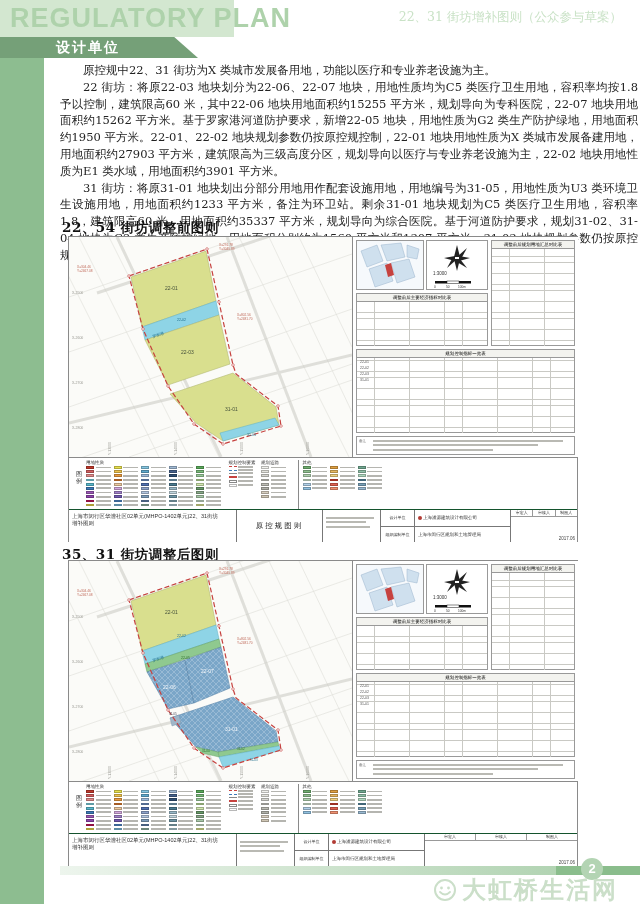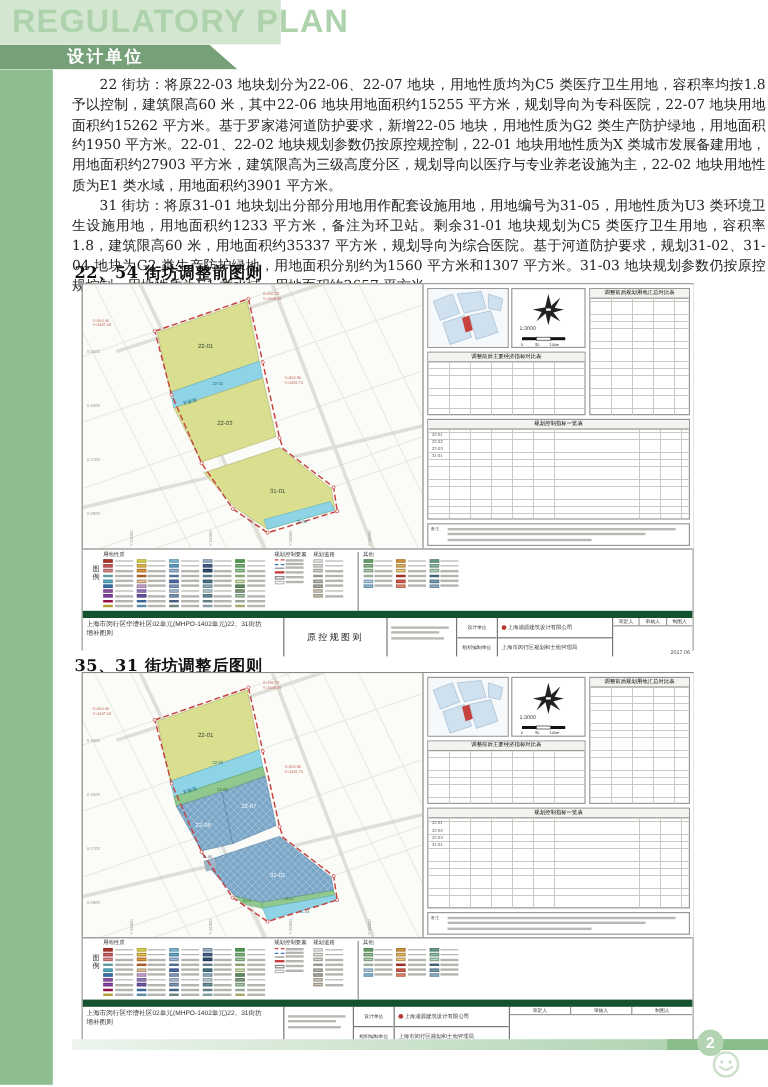--- a/index.html
+++ b/index.html
@@ -14,21 +14,21 @@
   .sidebar{left:0;top:58px;width:44px;height:846px;background:#8dbd90}
   
   .content{left:60px;top:62px;width:578px;color:#222}
   .content p{margin:0;font-size:11.5px;line-height:16.8px;text-align:justify;text-indent:2em}
   .sec-h{font-size:13.5px;font-weight:bold;color:#111;letter-spacing:.5px}
   
   .fig{width:510px;height:306px;border:1px solid #8a8a8a;background:#fdfdfb;box-sizing:border-box}
   .map{left:0;top:0;width:283px;height:220px;overflow:hidden}
   .panel{left:283px;top:0;width:226px;height:220px;border-left:1px solid #8a8a8a;box-sizing:border-box;background:#fff}
   .legend{left:0;top:220px;width:508px;height:52px;border-top:1px solid #8a8a8a;display:flex;align-items:stretch;background:#fff;box-sizing:border-box;padding:2px 0 0 4px}
-  .tblock{left:0;top:272px;width:508px;height:32px;border-top:6px solid #14532d;display:flex;font-family:"Liberation Sans",sans-serif;color:#333;background:#fff}
+  .tblock{left:0;top:272px;width:508px;height:32px;border-top:1px solid #14532d;display:flex;font-family:"Liberation Sans",sans-serif;color:#333;background:#fff}
   
   .mt{border:1px solid #999;box-sizing:border-box;background:#fff}
   .mt-h{font-size:4.5px;line-height:7px;height:7px;text-align:center;border-bottom:1px solid #999;background:#f3f3ef;overflow:hidden;white-space:nowrap}
   .grid{background-image:
     repeating-linear-gradient(0deg,transparent 0 5px,#c9c9c4 5px 5.6px),
     repeating-linear-gradient(90deg,transparent 0 17px,#c9c9c4 17px 17.6px)}
   .microtxt{font-size:3.5px;color:#555;font-family:"Liberation Sans",sans-serif;line-height:5px;white-space:nowrap}
   .notebar{height:2px;background:#b9b9b3;margin:2.5px 3px}
   
   .lg-label{writing-mode:vertical-rl;font-size:6px;letter-spacing:7px;color:#333;margin:6px 3px 0 1px}
@@ -63,26 +63,28 @@
   svg text{font-family:"Liberation Sans",sans-serif}
 </style>
 </head>
 <body>
 
 <div class="page">
 
   <div class="abs hdr-block"></div>
   <div class="abs hdr-logo">REGULATORY PLAN</div>
   <div class="abs hdr-title">
+    <div>22、31 街坊增补图则（公众参与草案）</div>
   </div>
   <div class="abs ribbon"></div>
   <div class="abs ribbon-text">设计单位</div>
   <div class="abs sidebar"></div>
 
   <div class="abs content">
+    <p>原控规中22、31 街坊为X 类城市发展备用地，功能以医疗和专业养老设施为主。</p>
     <p>22 街坊：将原22-03 地块划分为22-06、22-07 地块，用地性质均为C5 类医疗卫生用地，容积率均按1.8 予以控制，建筑限高60 米，其中22-06 地块用地面积约15255 平方米，规划导向为专科医院，22-07 地块用地面积约15262 平方米。基于罗家港河道防护要求，新增22-05 地块，用地性质为G2 类生产防护绿地，用地面积约1950 平方米。22-01、22-02 地块规划参数仍按原控规控制，22-01 地块用地性质为X 类城市发展备建用地，用地面积约27903 平方米，建筑限高为三级高度分区，规划导向以医疗与专业养老设施为主，22-02 地块用地性质为E1 类水域，用地面积约3901 平方米。</p>
     <p>31 街坊：将原31-01 地块划出分部分用地用作配套设施用地，用地编号为31-05，用地性质为U3 类环境卫生设施用地，用地面积约1233 平方米，备注为环卫站。剩余31-01 地块规划为C5 类医疗卫生用地，容积率1.8，建筑限高60 米，用地面积约35337 平方米，规划导向为综合医院。基于河道防护要求，规划31-02、31-04 地块为G2 类生产防护绿地，用地面积分别约为1560 平方米和1307 平方米。31-03 地块规划参数仍按原控规控制，用地性质为E1 类水域，用地面积约2657 平方米。</p>
   </div>
 
   <div class="abs sec-h" style="left:62px;top:219px">22、54 街坊调整前图则</div>
 
   <div class="abs fig" style="left:68px;top:236px">
     <div class="abs map">
       <svg width="283" height="220" viewBox="0 0 283 220">
         <rect x="0" y="0" width="283" height="220" fill="#fbfbf8"></rect>
@@ -1178,15 +1180,16 @@
   <div class="abs foot-band"></div>
   <div class="abs foot-band-dark"></div>
   <div class="abs page-circle">2</div>
   <div class="abs watermark">
     <svg width="26" height="26" viewBox="0 0 26 26">
       <circle cx="13" cy="13" r="10" fill="none" stroke="#cbdfc9" stroke-width="2"></circle>
       <circle cx="9.5" cy="11" r="1.4" fill="#cbdfc9"></circle>
       <circle cx="16.5" cy="11" r="1.4" fill="#cbdfc9"></circle>
       <path d="M8,15 Q13,20 18,15" fill="none" stroke="#cbdfc9" stroke-width="1.8" stroke-linecap="round"></path>
     </svg>
+    <span>大虹桥生活网</span>
   </div>
 
 </div>
 
 </body></html>

